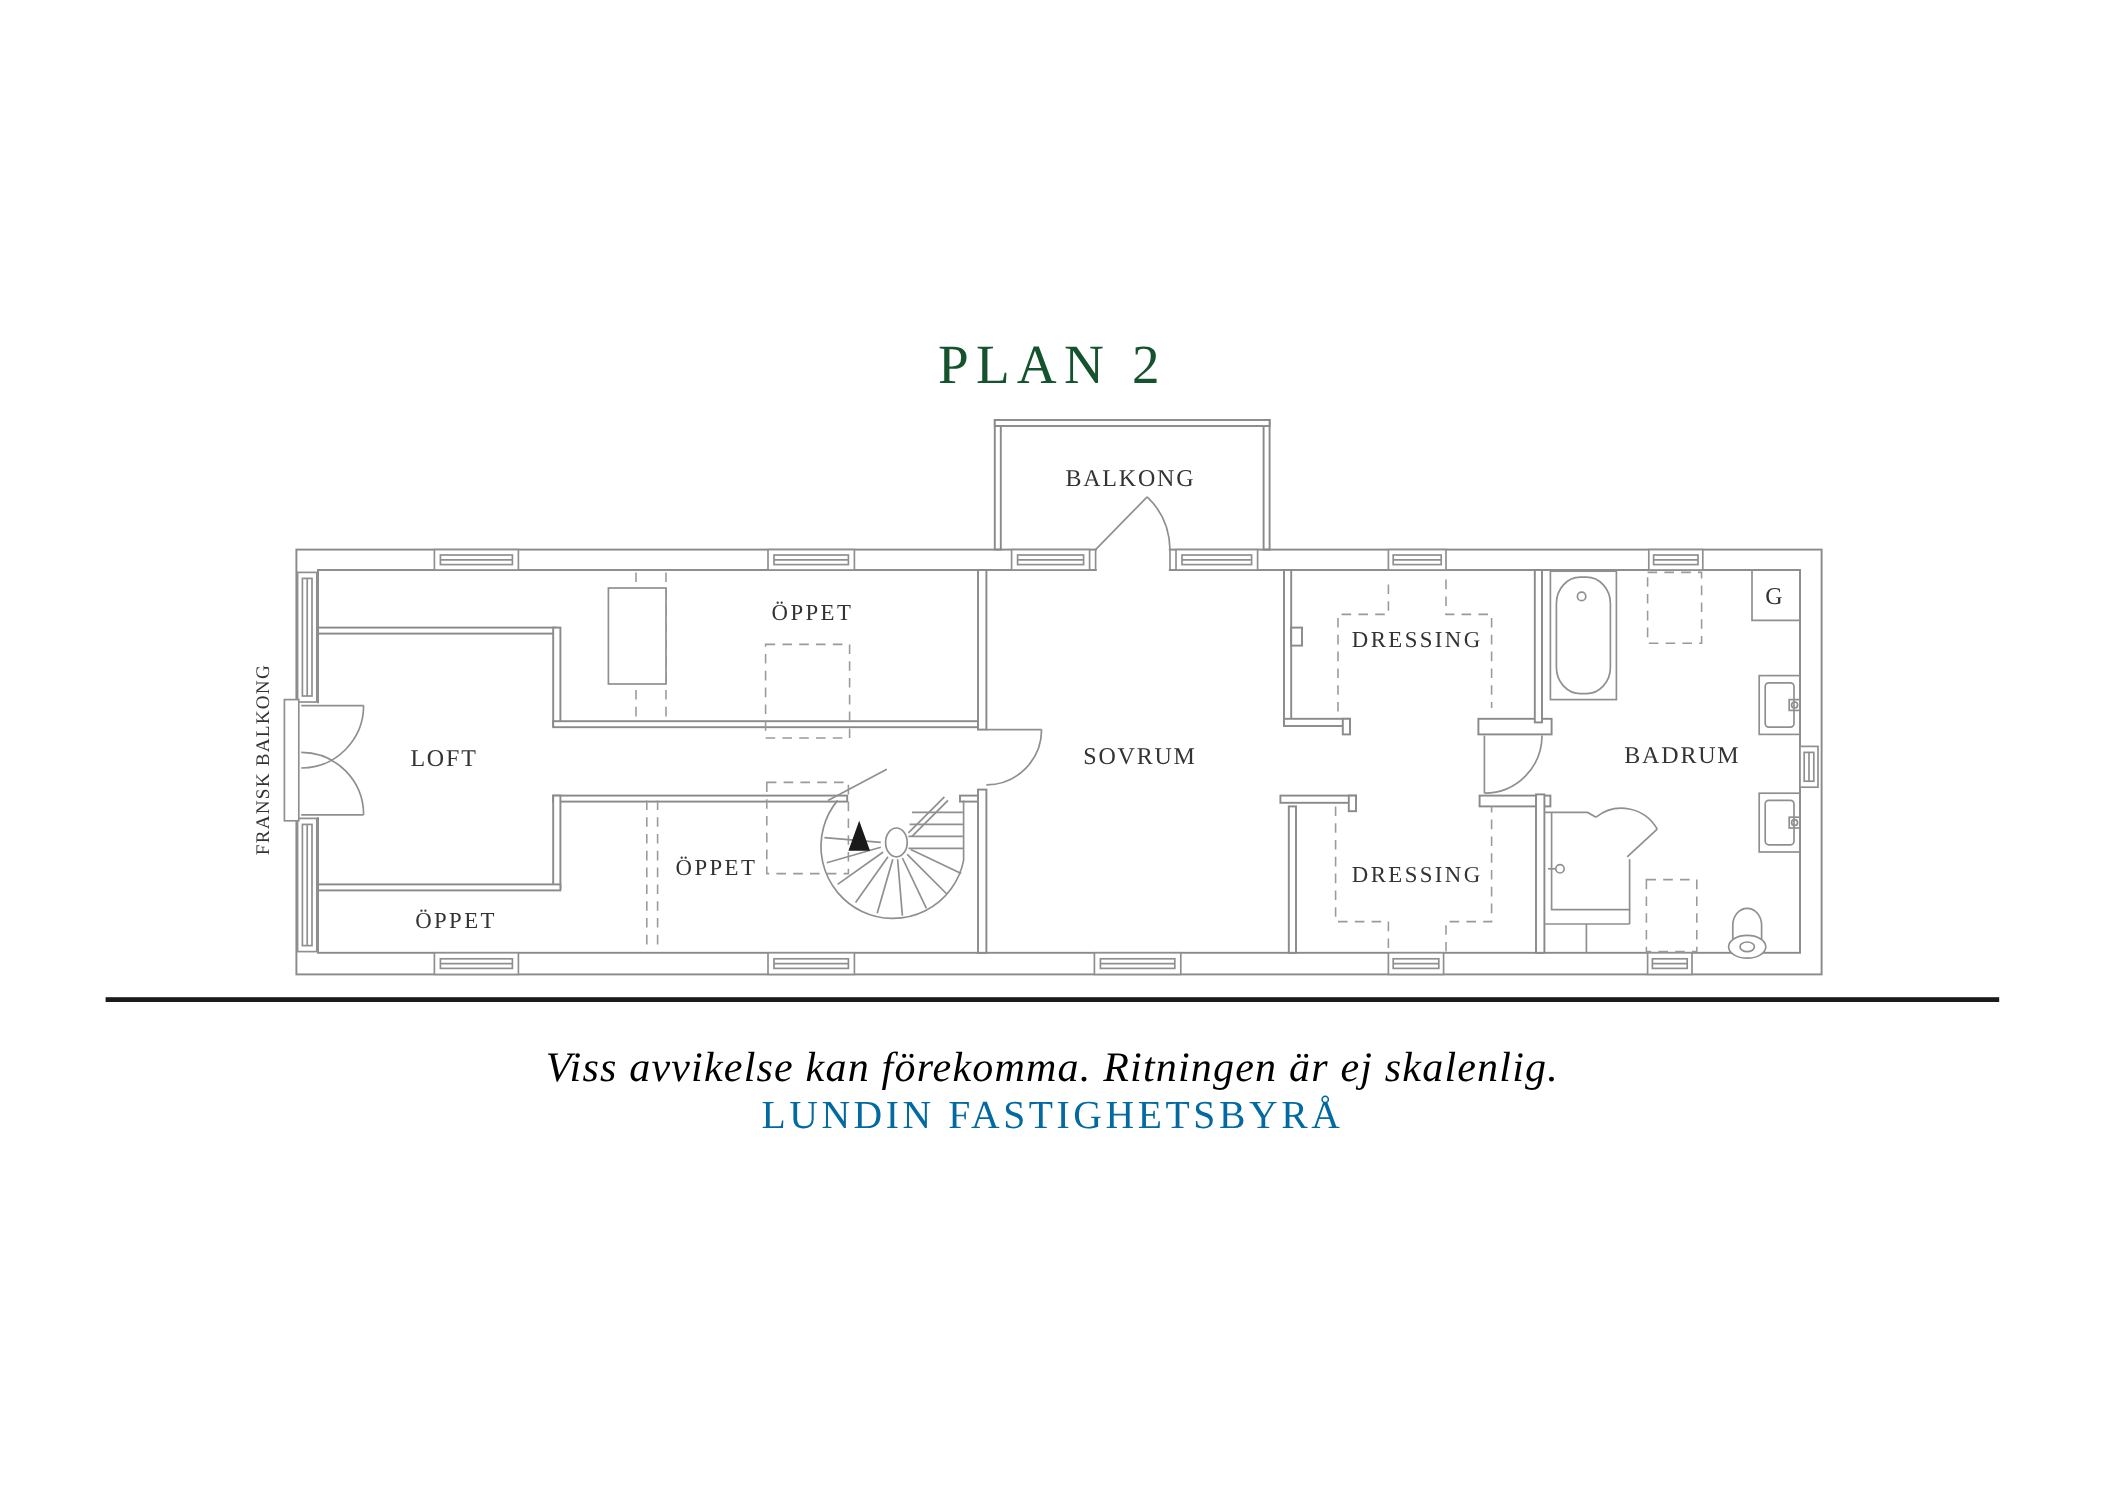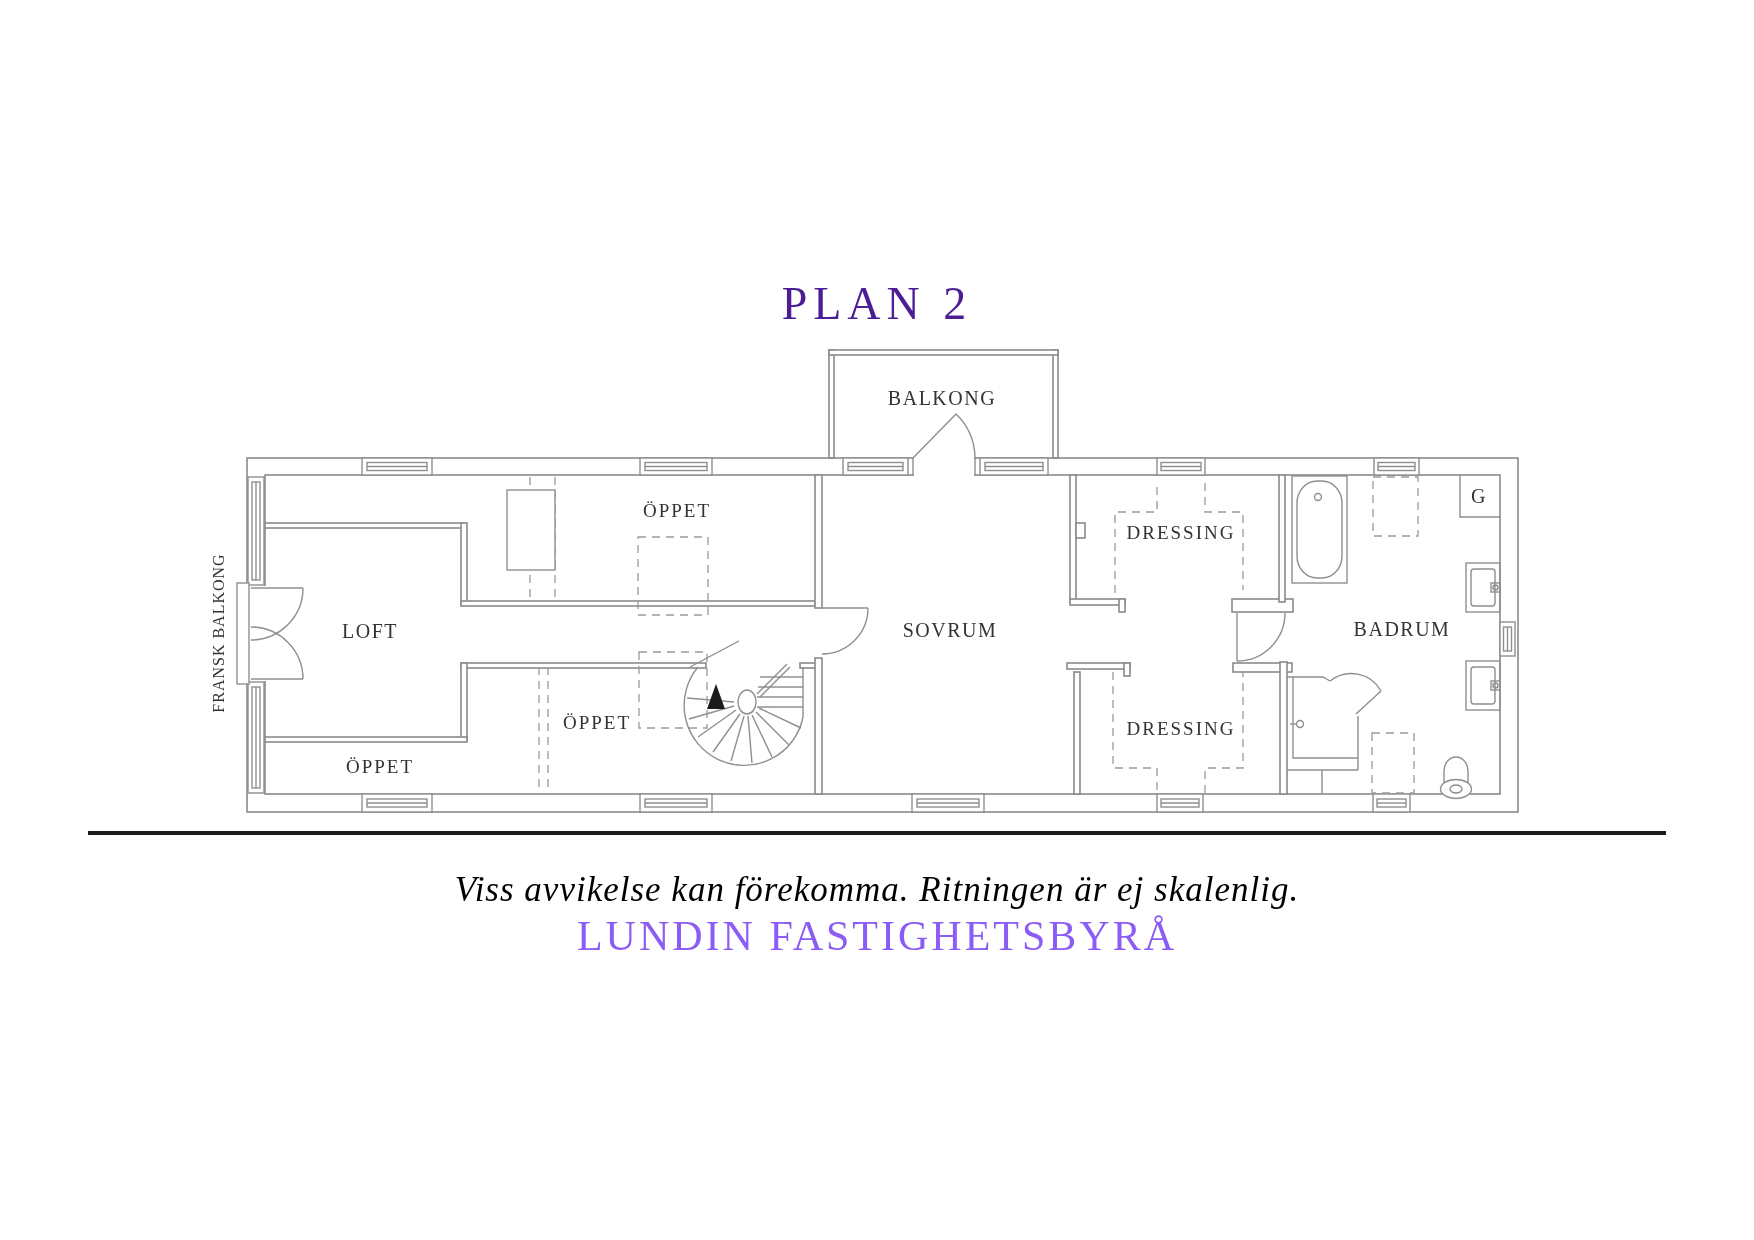--- a/index.html
+++ b/index.html
@@ -1,23 +1,23 @@
 <!DOCTYPE html>
 <html><head>
 <meta charset="utf-8">
 <style>
   html,body{margin:0;padding:0;}
   body{
     width:1754px;height:1240px;position:relative;background:#ffffff;
     font-family:"Liberation Serif","DejaVu Serif",serif;overflow:hidden;
   }
-  .abs{position:absolute;left:0;width:1754px;text-align:center;color:#4c1d95;}
+  .abs{position:absolute;left:0;width:1754px;text-align:center;color:#14532d;}
   .title{top:281px;font-size:46px;letter-spacing:6px;line-height:1;}
   .disclaimer{top:870px;font-size:35px;font-style:italic;letter-spacing:1px;color:#000000;}
-  .brand{top:912px;font-size:42px;letter-spacing:3px;color:#8b5cf6;}
+  .brand{top:912px;font-size:33px;letter-spacing:3px;color:#0369a1;}
   .rule{position:absolute;left:88px;top:831px;width:1578px;height:4px;background:#1b1b1b;}
   svg{position:absolute;left:0;top:0;}
   .w{fill:#ffffff;stroke:#8a8a8a;stroke-width:1.6;}
   .wl{fill:none;stroke:#8a8a8a;stroke-width:1.6;}
   .f{fill:none;stroke:#8f8f8f;stroke-width:1.4;}
   .fw{fill:#ffffff;stroke:#8f8f8f;stroke-width:1.4;}
   .d{fill:none;stroke:#9a9a9a;stroke-width:1.3;stroke-dasharray:8 6;}
   .mask{fill:#ffffff;stroke:none;}
   text{font-family:"Liberation Serif","DejaVu Serif",serif;fill:#333;}
   .lbl{font-size:20px;letter-spacing:1.5px;text-anchor:middle;}

